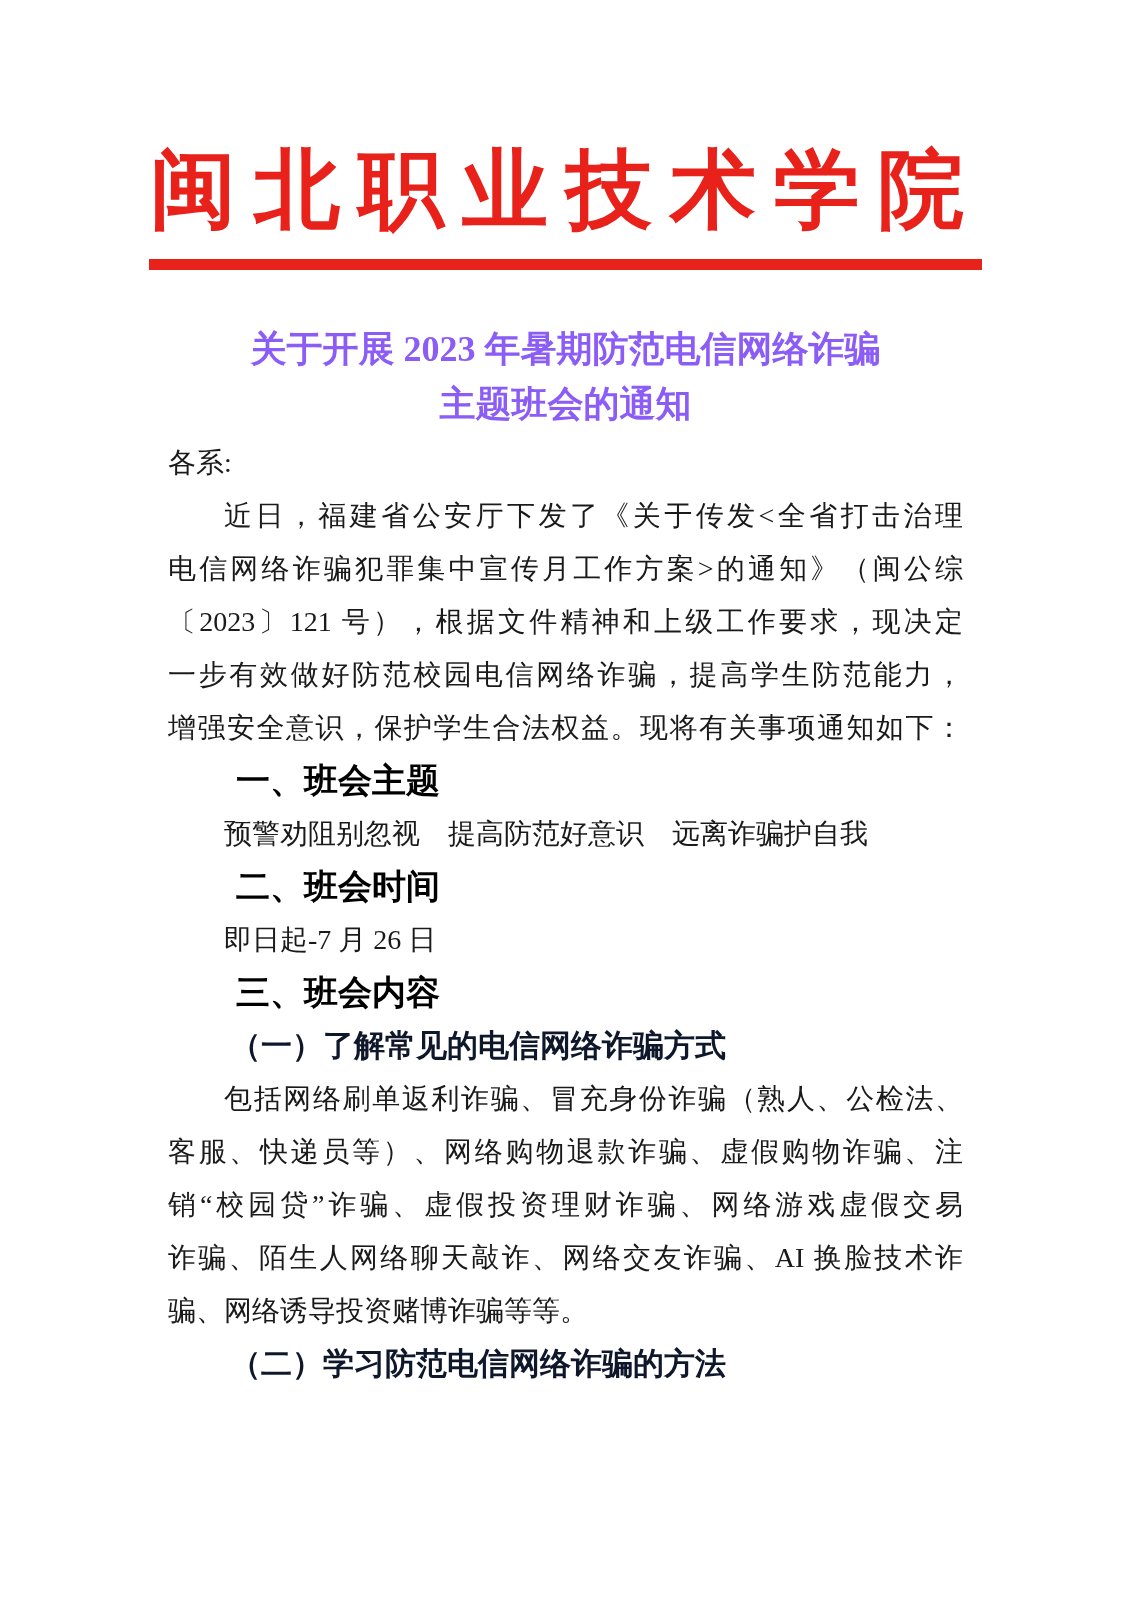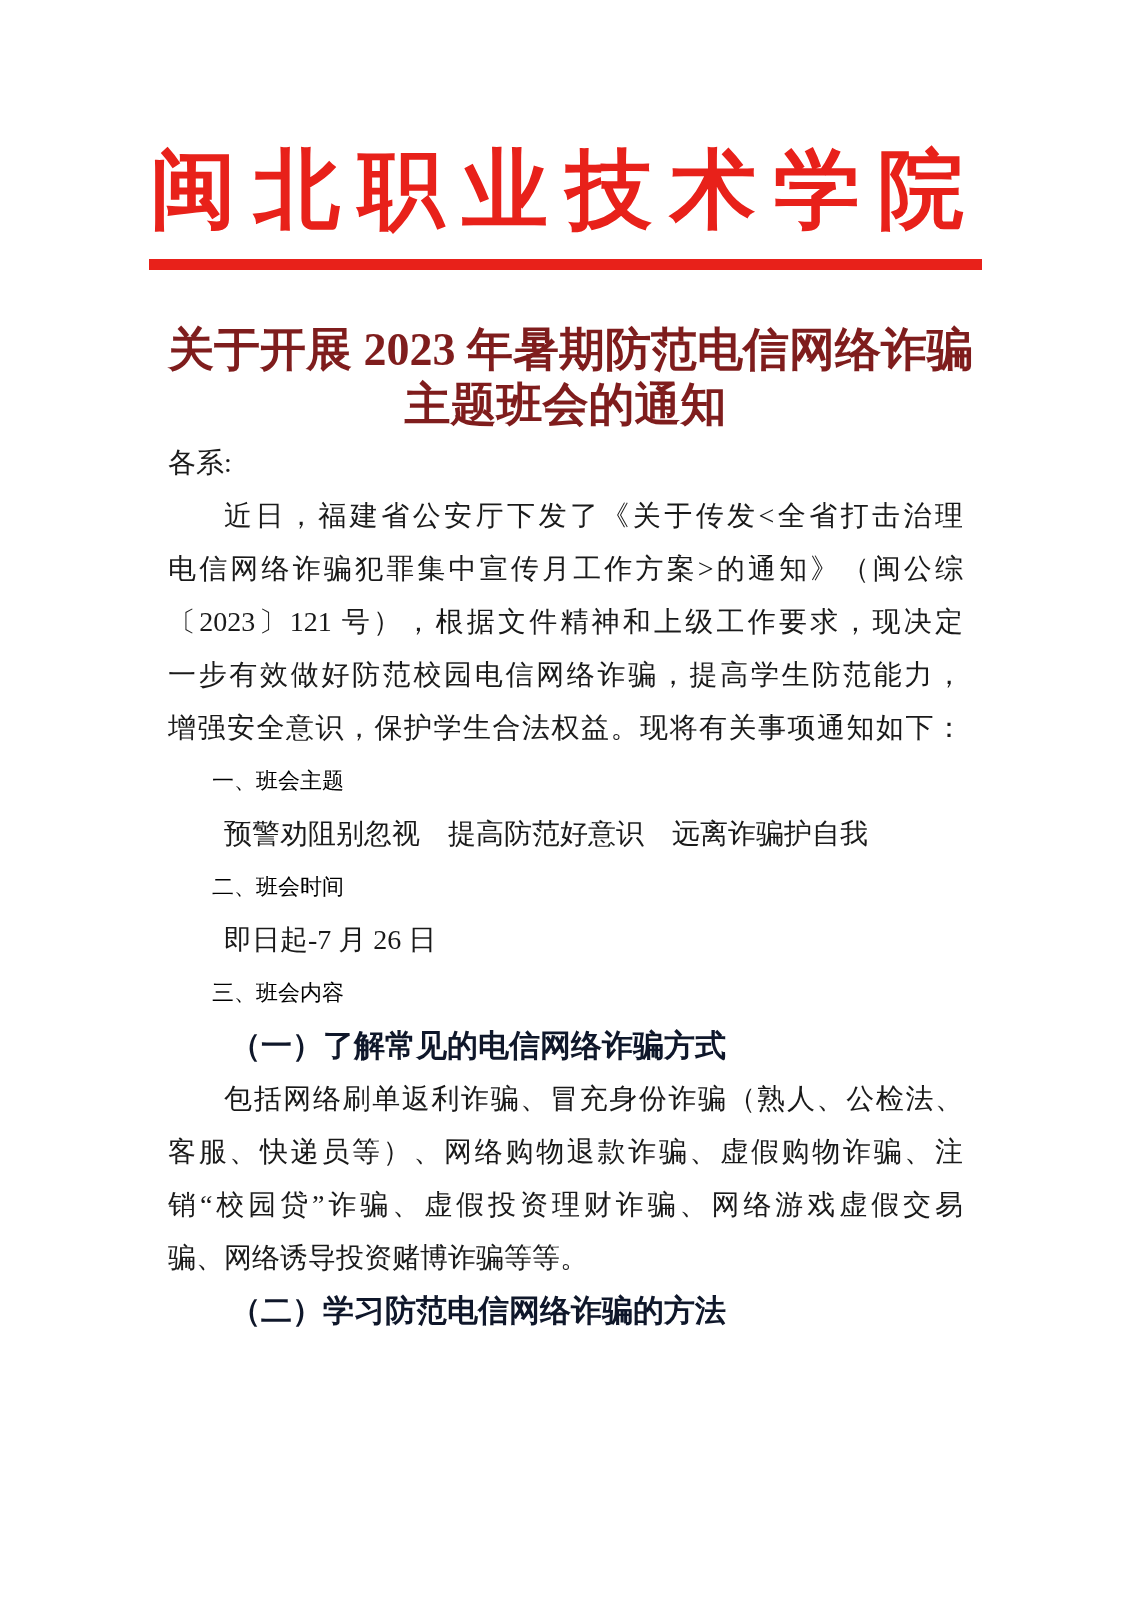--- a/index.html
+++ b/index.html
@@ -25,40 +25,40 @@
     color: var(--accent);
     white-space: nowrap;
   }
   .red-rule { margin-top: 24px; height: 11px; background: var(--accent); }
 
   
   .title {
     margin: 52px 168px 0;
     text-align: center;
     font-weight: bold;
-    font-size: 46px;
+    font-size: 36px;
     line-height: 55px;
-    color: #7f1d1d;
+    color: #8b5cf6;
   }
   .t-line { display: block; white-space: nowrap; }
 
   
   .doc { margin: 4px 168px 0; }
   .line {
     font-size: 28px;
     height: 53px;
     line-height: 53px;
     color: #1a1a1a;
   }
   .indent { text-indent: 2em; }
   .justify { text-align: justify; text-align-last: justify; text-justify: inter-character; }
   .head-sans {
     font-family: "Liberation Sans", sans-serif;
-    font-weight: normal;
-    font-size: 22px;
+    font-weight: bold;
+    font-size: 34px;
     color: #000;
   }
   .head-bold {
     font-family: "Liberation Serif", serif;
     font-weight: bold;
     font-size: 31px;
     color: #0f172a;
   }
 </style>
 </head>
@@ -85,17 +85,18 @@
     <div class="line justify">增强安全意识，保护学生合法权益。现将有关事项通知如下：</div>
     <div class="line indent head-sans">一、班会主题</div>
     <div class="line indent">预警劝阻别忽视　提高防范好意识　远离诈骗护自我</div>
     <div class="line indent head-sans">二、班会时间</div>
     <div class="line indent">即日起-7 月 26 日</div>
     <div class="line indent head-sans">三、班会内容</div>
     <div class="line indent head-bold">（一）了解常见的电信网络诈骗方式</div>
     <div class="line indent justify">包括网络刷单返利诈骗、冒充身份诈骗（熟人、公检法、</div>
     <div class="line justify">客服、快递员等）、网络购物退款诈骗、虚假购物诈骗、注</div>
     <div class="line justify">销“校园贷”诈骗、虚假投资理财诈骗、网络游戏虚假交易</div>
+    <div class="line justify">诈骗、陌生人网络聊天敲诈、网络交友诈骗、AI 换脸技术诈</div>
     <div class="line">骗、网络诱导投资赌博诈骗等等。</div>
     <div class="line indent head-bold">（二）学习防范电信网络诈骗的方法</div>
   </main>
 
 </div>
 
 </body></html>

